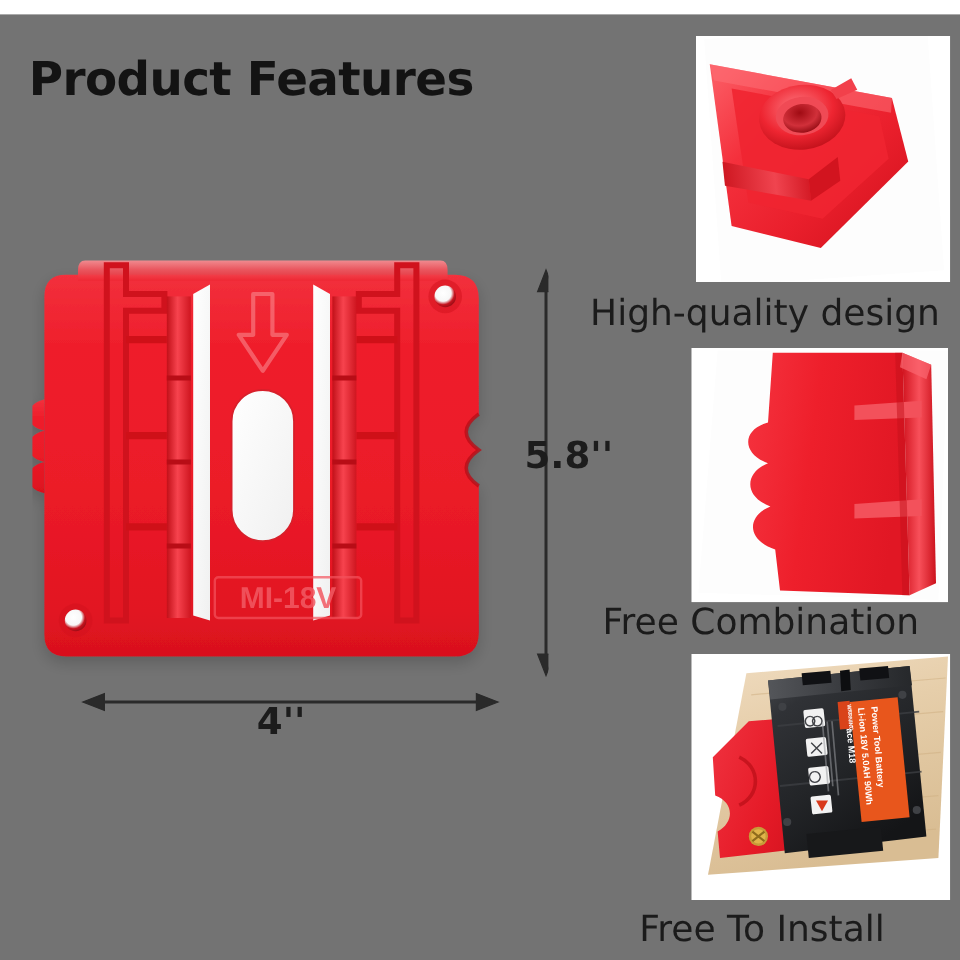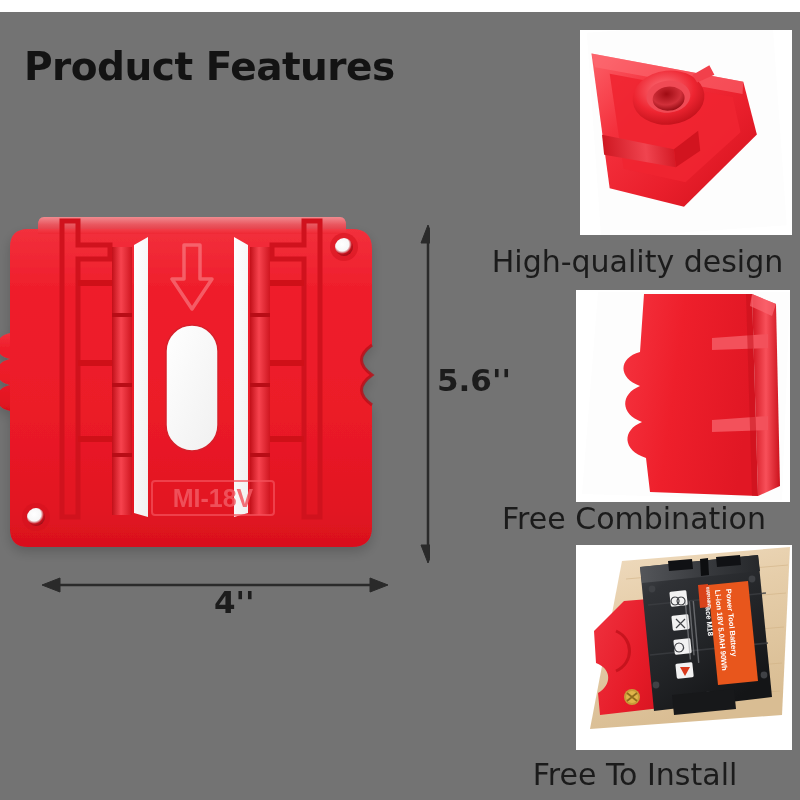--- a/index.html
+++ b/index.html
@@ -36,20 +36,21 @@
     white-space: nowrap;
   }
 
   
   #hero {
     position: absolute;
     left: 0px;
     top: 175px;
     width: 360px;
     height: 440px;
+    padding-left: 27px;
   }
   #hero-svg { display: block; }
 
   
   .dim-label {
     position: absolute;
     font-family: "DejaVu Sans", sans-serif;
     font-weight: 700;
     color: #1c1c1c;
     white-space: nowrap;
@@ -215,21 +216,21 @@
       </g>
 
       <g stroke="#2a2a2a" fill="#2a2a2a">
         <line x1="52" y1="398" x2="378" y2="398" stroke-width="2.5"></line>
         <polygon points="42,398 60,391 60,405"></polygon>
         <polygon points="388,398 370,391 370,405"></polygon>
       </g>
     </svg>
   </div>
 
-  <div class="dim-label" id="dim-height-label">5.6''</div>
+  <div class="dim-label" id="dim-height-label">5.8''</div>
   <div class="dim-label" id="dim-width-label">4''</div>
 
   <div class="panel" id="panel-1">
     <svg class="panel-photo" viewBox="0 0 212 205" preserveAspectRatio="none" xmlns="http://www.w3.org/2000/svg">
       <defs>
         <linearGradient id="p1body" x1="0.1" y1="0" x2="0.9" y2="1">
           <stop offset="0%" stop-color="#fb5a62"></stop>
           <stop offset="30%" stop-color="#f4303c"></stop>
           <stop offset="65%" stop-color="#ea1f2c"></stop>
           <stop offset="100%" stop-color="#d3121d"></stop>

